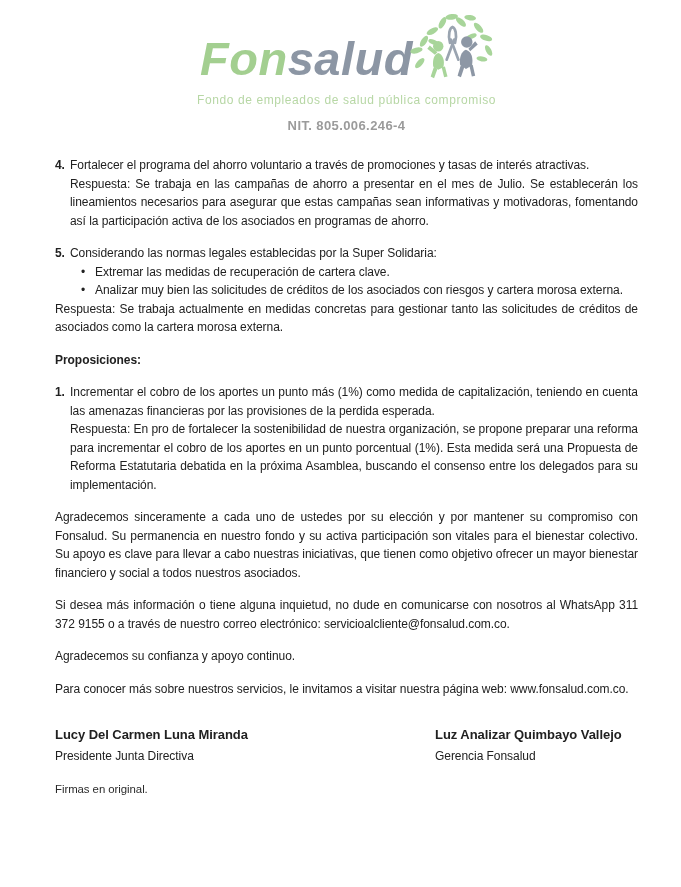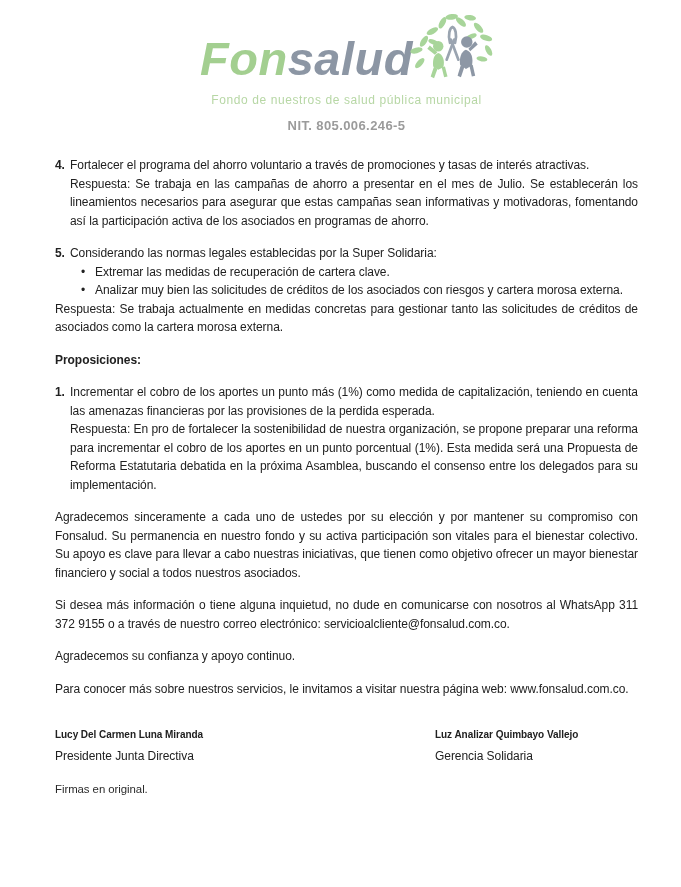--- a/index.html
+++ b/index.html
@@ -66,21 +66,21 @@
     left: 11px;
     top: 0;
   }
   .bold { font-weight: 400; }
   .heading { font-weight: 700; }
 
   
   .sig-row { display: flex; margin-top: 27px; }
   .sig-col-left  { width: 380px; flex: 0 0 auto; }
   .sig-col-right { flex: 1 1 auto; }
-  .sig-name  { font-weight: 700; font-size: 10px; line-height: 20px; }
+  .sig-name  { font-weight: 700; font-size: 13px; line-height: 20px; }
   .sig-title { font-size: 12px; line-height: 22px; }
 
   .firmas { margin-top: 13px; font-size: 11.4px; color: #2a2a2a; }
 </style>
 </head>
 <body>
 
 <div class="page">
 
   <header class="letterhead">
@@ -122,22 +122,22 @@
 
         <g fill="#8d97a5">
           <circle cx="70" cy="37" r="6.8"></circle>
           <path d="M69,46 C63,48 61,56 62,64 L69,69 L76,65 C78,57 76,48 69,46 Z"></path>
           <path d="M74,48 L83,40 L80,36 L72,45 Z"></path>
           <path d="M63,64 L59,77 L63,79 L67,67 Z"></path>
           <path d="M73,65 L76,78 L80,77 L77,64 Z"></path>
         </g>
       </svg>
     </div>
-    <div class="tagline">Fondo de nuestros de salud pública municipal</div>
-    <div class="nit">NIT. 805.006.246-5</div>
+    <div class="tagline">Fondo de empleados de salud pública compromiso</div>
+    <div class="nit">NIT. 805.006.246-4</div>
   </header>
 
   <main class="doc-body">
 
     <div class="num-item block">
       <span class="num-label">4.</span>
       <p>Fortalecer el programa del ahorro voluntario a través de promociones y tasas de interés atractivas.</p>
       <p><span class="bold">Respuesta:</span> <span>Se trabaja en las campañas de ahorro a presentar en el mes de Julio. Se establecerán los lineamientos necesarios para asegurar que estas campañas sean informativas y motivadoras, fomentando así la participación activa de los asociados en programas de ahorro.</span></p>
     </div>
 
@@ -164,20 +164,20 @@
     <p class="block">Agradecemos su confianza y apoyo continuo.</p>
     <p class="block">Para conocer más sobre nuestros servicios, le invitamos a visitar nuestra página web: www.fonsalud.com.co.</p>
 
     <div class="sig-row">
       <div class="sig-col-left">
         <div class="sig-name">Lucy Del Carmen Luna Miranda</div>
         <div class="sig-title">Presidente Junta Directiva</div>
       </div>
       <div class="sig-col-right">
         <div class="sig-name">Luz Analizar Quimbayo Vallejo</div>
-        <div class="sig-title">Gerencia Solidaria</div>
+        <div class="sig-title">Gerencia Fonsalud</div>
       </div>
     </div>
 
     <p class="firmas">Firmas en original.</p>
 
   </main>
 </div>
 
 </body></html>

